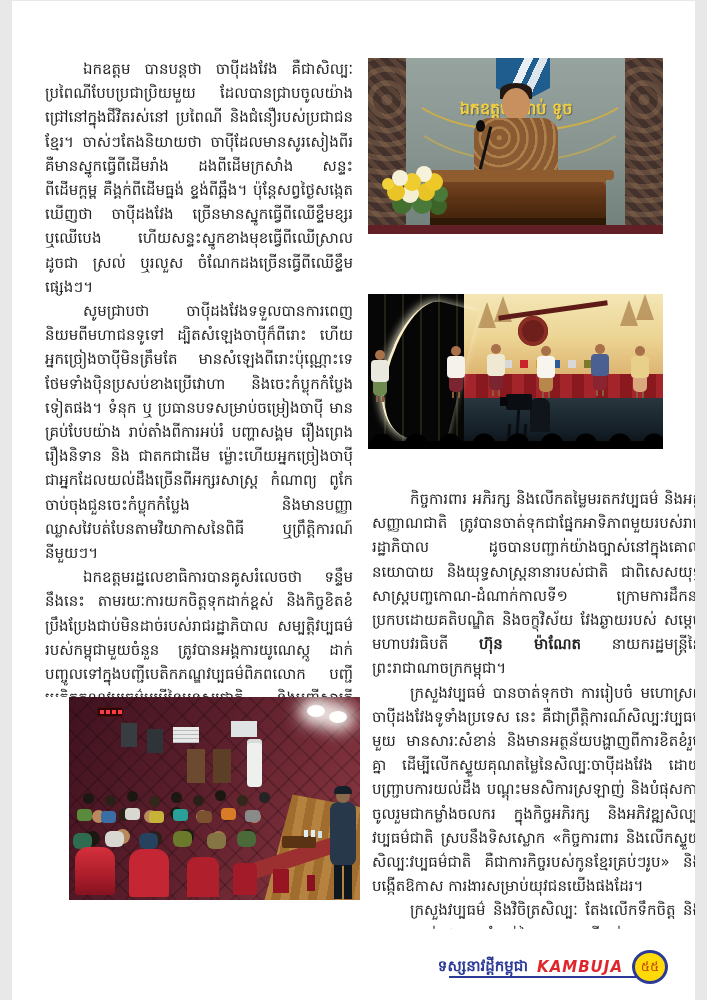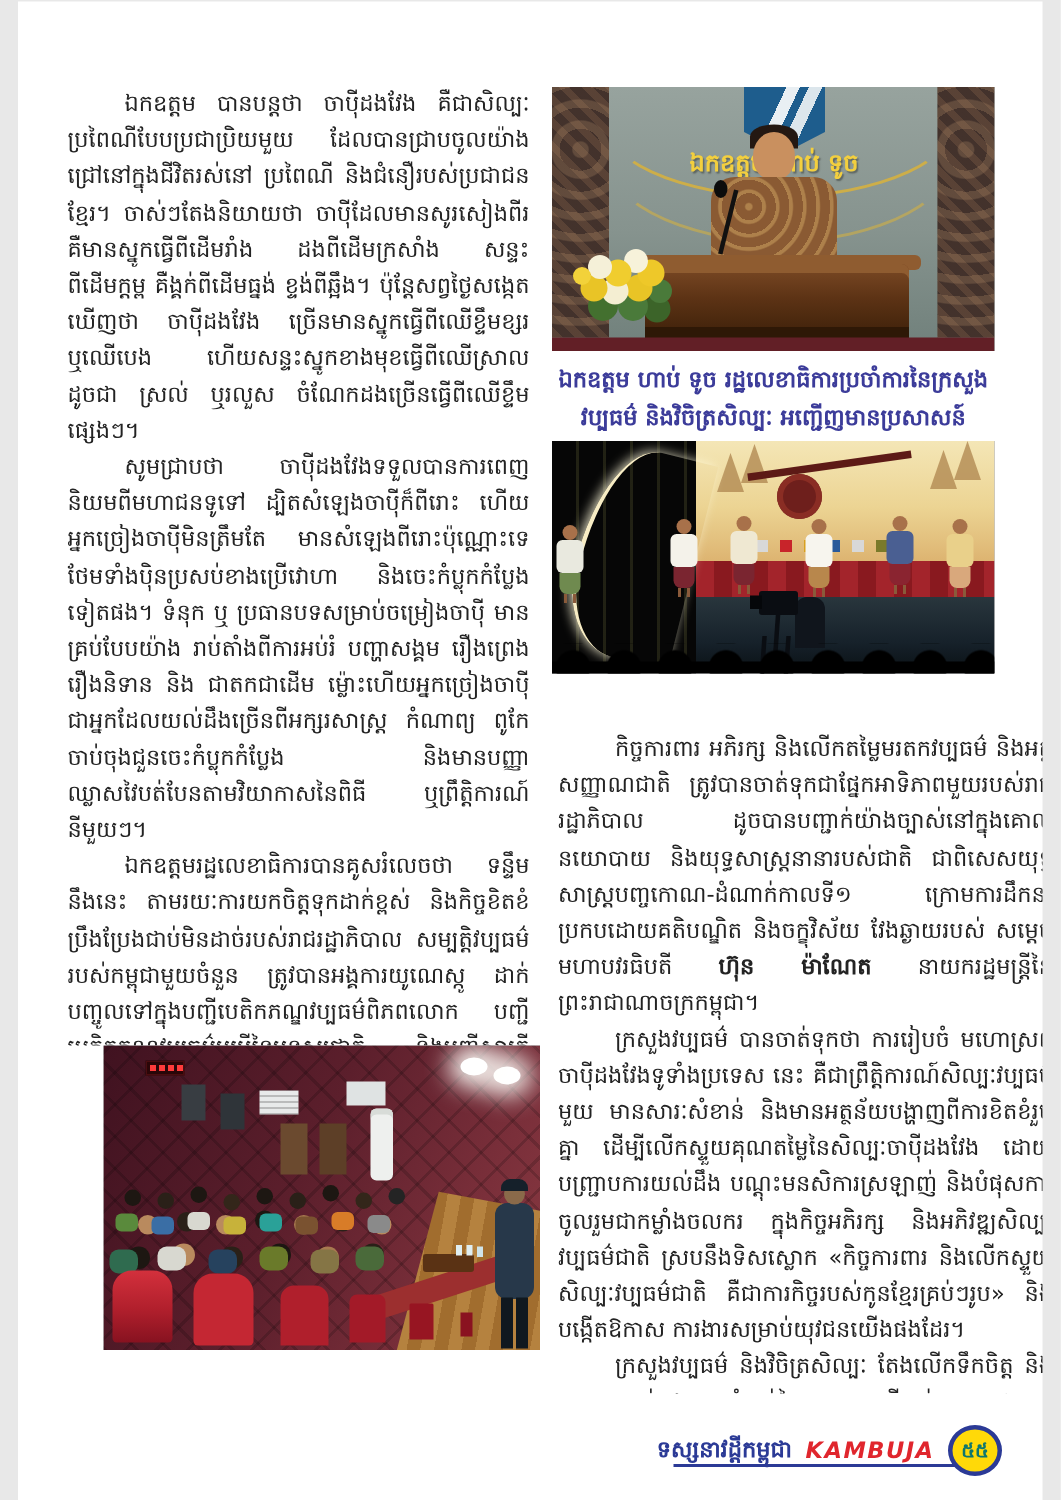--- a/index.html
+++ b/index.html
@@ -126,21 +126,21 @@
   .p3-stander .cap{position:absolute;left:6px;top:-3px;width:18px;height:8px;border-radius:6px 6px 0 0;background:#15202a;}
   .p3-stander .body{position:absolute;left:2px;top:13px;width:26px;height:64px;border-radius:8px;background:#27384a;}
   .p3-stander .legs{position:absolute;left:6px;top:76px;width:8px;height:34px;background:#10181f;box-shadow:10px 0 0 #10181f;}
   
   #footer{left:408px;top:946px;width:248px;height:40px;display:flex;align-items:center;
           justify-content:flex-end;gap:9px;}
   #footer-line{left:437px;top:975px;width:213px;height:2px;background:#2b3a96;}
   #footer-khmer{color:#2b3a96;font-size:15px;font-weight:bold;}
   #footer-latin{color:#e0262d;font-size:15px;font-weight:bold;font-style:italic;letter-spacing:1px;}
   #footer-badge{width:30px;height:28px;border-radius:50%;background:#ffd908;border:3px solid #2b3a96;
-                color:#0f766e;font-size:13px;font-weight:bold;display:flex;align-items:center;
+                color:#c2410c;font-size:13px;font-weight:normal;display:flex;align-items:center;
                 justify-content:center;z-index:2;}
 </style>
 </head>
 <body>
 
 <div class="page">
 
   <div id="left-text" class="textcol">
     <p>ឯកឧត្តម បានបន្តថា ចាប៉ីដងវែង គឺជាសិល្បៈប្រពៃណីបែបប្រជាប្រិយមួយ ដែលបានជ្រាបចូលយ៉ាងជ្រៅនៅក្នុងជីវិតរស់នៅ ប្រពៃណី និងជំនឿរបស់ប្រជាជនខ្មែរ។ ចាស់ៗតែងនិយាយថា ចាប៉ីដែលមានសូរសៀងពីរ គឺមានស្នូកធ្វើពីដើមរាំង ដងពីដើមក្រសាំង សន្ទះពីដើមក្ដម្ព គឺង្គក់ពីដើមធ្នង់ ខ្ទង់ពីឆ្អឹង។ ប៉ុន្តែសព្វថ្ងៃសង្កេតឃើញថា ចាប៉ីដងវែង ច្រើនមានស្នូកធ្វើពីឈើខ្ទឹមខ្សរ ឬឈើបេង ហើយសន្ទះស្នូកខាងមុខធ្វើពីឈើស្រាល ដូចជា ស្រល់ ឬរលួស ចំណែកដងច្រើនធ្វើពីឈើខ្ទឹមផ្សេងៗ។</p>
     <p>សូមជ្រាបថា ចាប៉ីដងវែងទទួលបានការពេញនិយមពីមហាជនទូទៅ ដ្បិតសំឡេងចាប៉ីក៏ពីរោះ ហើយអ្នកច្រៀងចាប៉ីមិនត្រឹមតែ មានសំឡេងពីរោះប៉ុណ្ណោះទេ ថែមទាំងប៉ិនប្រសប់ខាងប្រើវោហា និងចេះកំប្លុកកំប្លែងទៀតផង។ ទំនុក ឬ ប្រធានបទសម្រាប់ចម្រៀងចាប៉ី មានគ្រប់បែបយ៉ាង រាប់តាំងពីការអប់រំ បញ្ហាសង្គម រឿងព្រេង រឿងនិទាន និង ជាតកជាដើម ម្ល៉ោះហើយអ្នកច្រៀងចាប៉ី ជាអ្នកដែលយល់ដឹងច្រើនពីអក្សរសាស្ត្រ កំណាព្យ ពូកែចាប់ចុងជួនចេះកំប្លុកកំប្លែង និងមានបញ្ញាឈ្លាសវៃបត់បែនតាមវិយាកាសនៃពិធី ឬព្រឹត្តិការណ៍នីមួយៗ។</p>
@@ -159,24 +159,20 @@
     <div class="abs p1-hair"></div>
     <div class="abs p1-head"></div>
     <div class="abs p1-body"></div>
     <div class="abs p1-podtop"></div>
     <div class="abs p1-podium"></div>
     <div class="abs p1-mic"></div>
     <div class="abs p1-michead"></div>
     <div class="abs p1-flowers"></div>
     <div class="abs p1-carpet"></div>
   </div>
-  <div id="caption-photo1" class="caption">
-    <div>ឯកឧត្តម ហាប់ ទូច រដ្ឋលេខាធិការប្រចាំការនៃក្រសួង</div>
-    <div>វប្បធម៌ និងវិចិត្រសិល្បៈ អញ្ជើញមានប្រសាសន៍</div>
-  </div>
 
   <div id="photo2" class="photo">
     <div class="abs p2-screen"></div>
     <div class="abs p2-tower" style="left:110px;top:8px;"></div>
     <div class="abs p2-tower" style="left:126px;top:2px;"></div>
     <div class="abs p2-tower" style="left:252px;top:6px;"></div>
     <div class="abs p2-tower" style="left:268px;top:0px;"></div>
     <div class="abs p2-chapei-neck"></div>
     <div class="abs p2-chapei-body"></div>
     <div class="abs p2-logos"></div>

